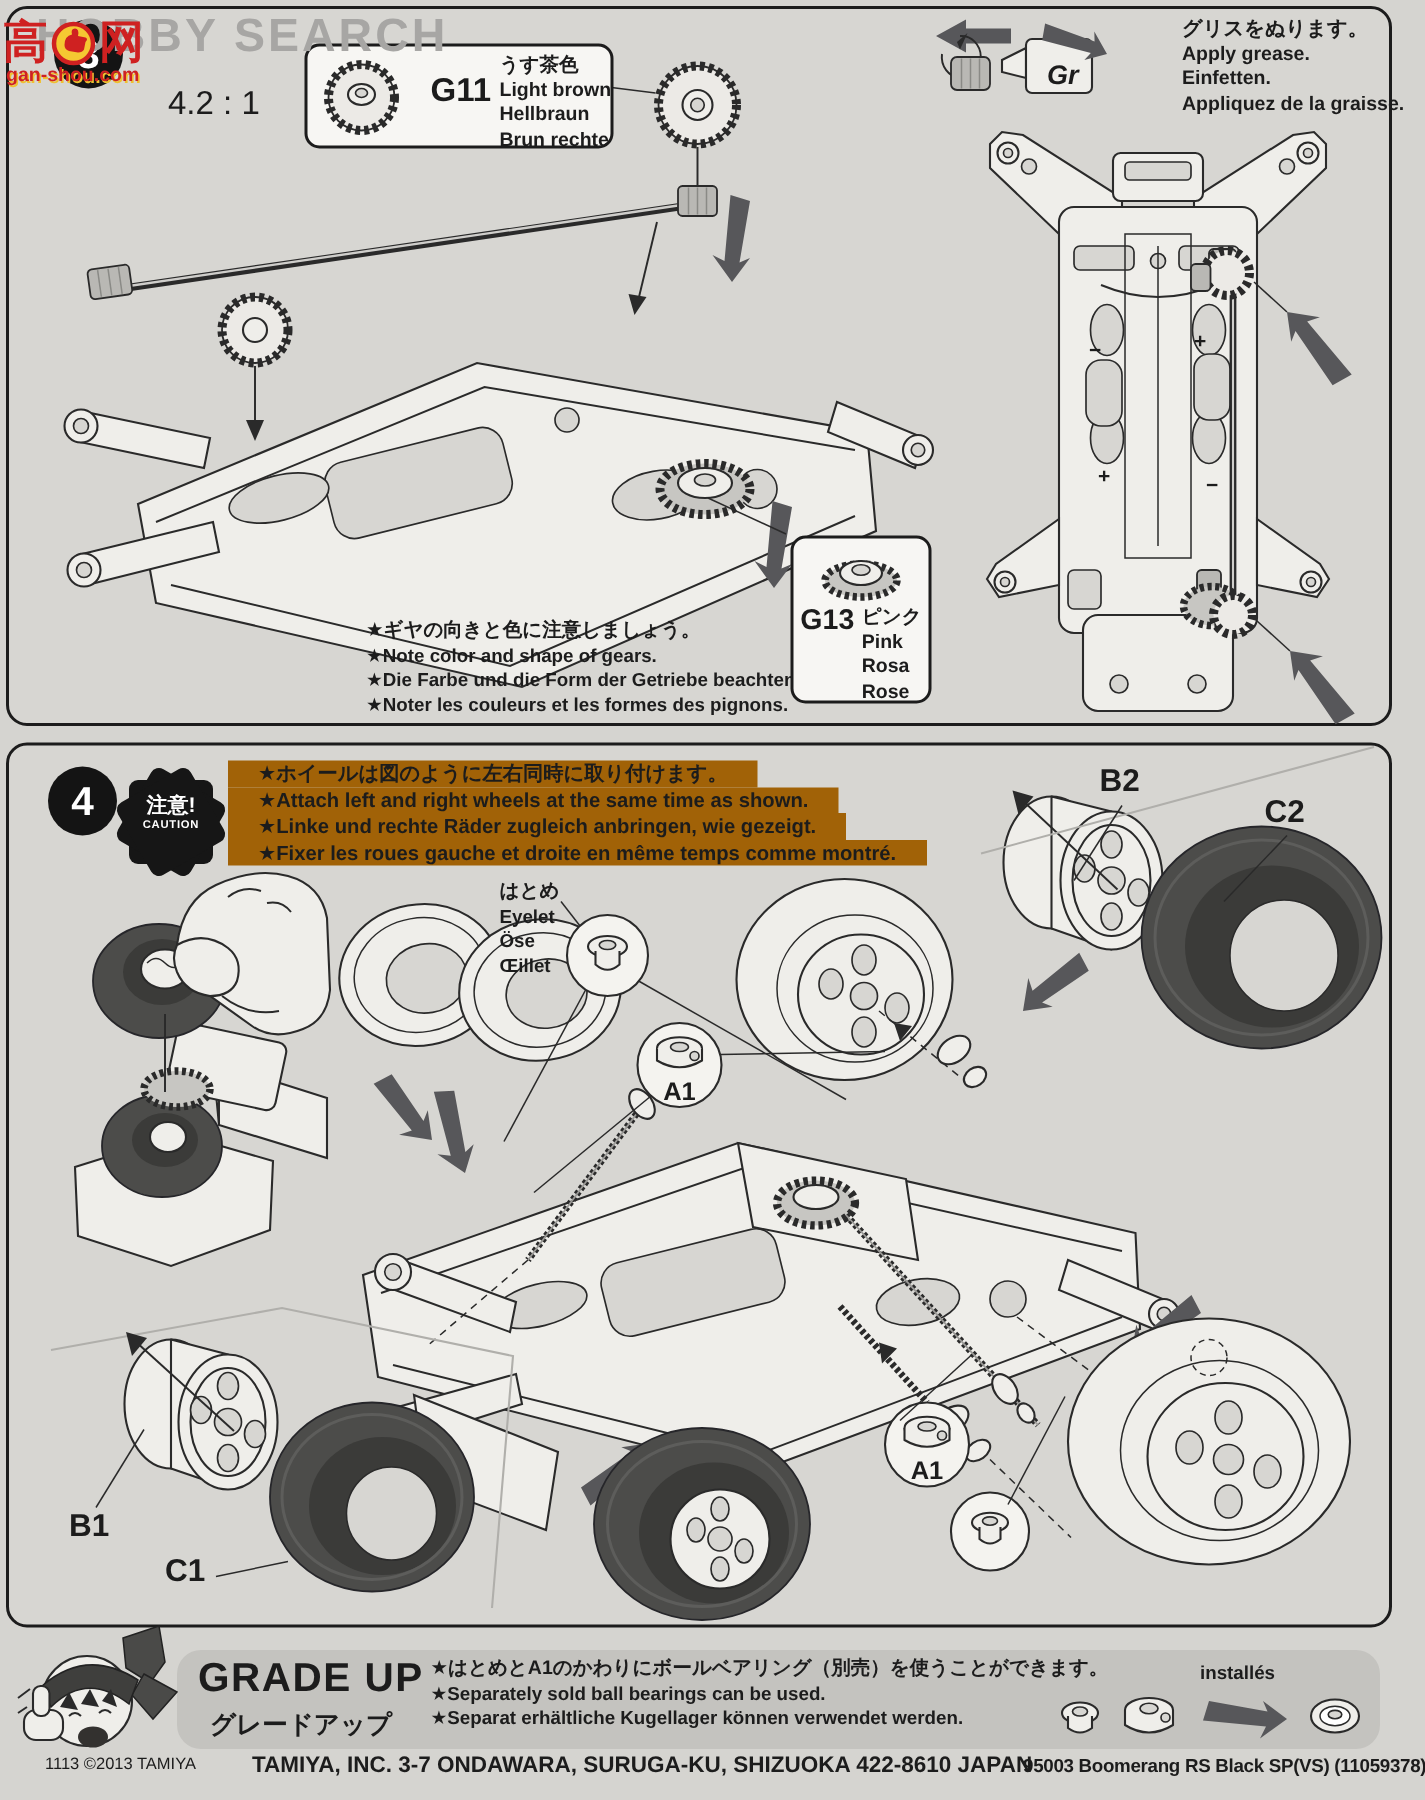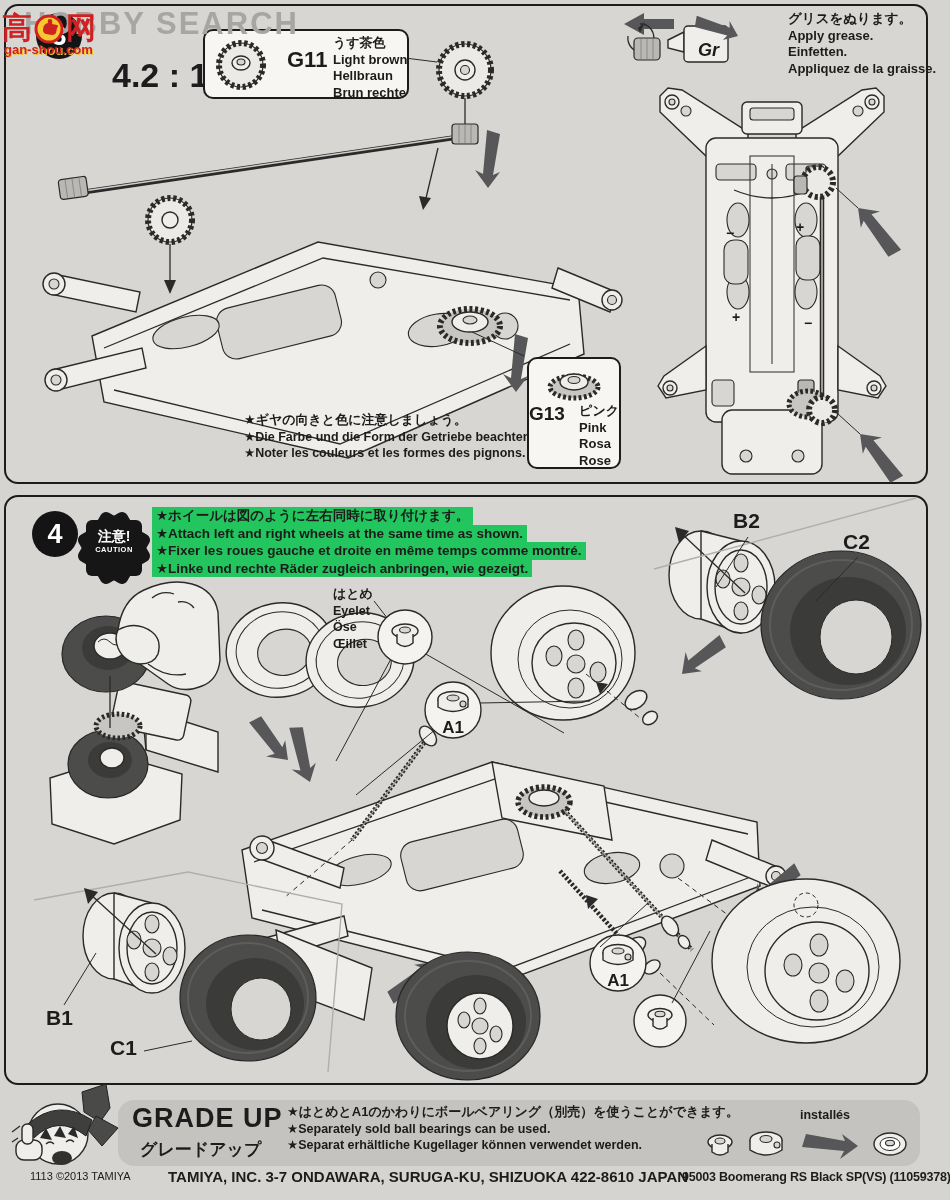--- a/index.html
+++ b/index.html
@@ -17,21 +17,21 @@
   .hole{fill:#d7d6d2;stroke:#2a2a2a;stroke-width:1.1}
   .dk{fill:#57575a;stroke:none}
   .tire{fill:#4c4c4a;stroke:#26262a;stroke-width:1.2}
   .tired{fill:#3b3b39;stroke:none}
   .teeth{fill:#eceae6;stroke:#2a2a2a;stroke-width:6;stroke-dasharray:3.2 2.7}
   .knurl{fill:#b9b8b4;stroke:#2a2a2a;stroke-width:1.2}
   .crease{stroke:#b0afab;stroke-width:1.4;fill:none}
   .circle-badge{position:absolute;width:46px;height:46px;border-radius:50%;background:#141414;
                 color:#fff;font-weight:700;font-size:27px;display:flex;align-items:center;justify-content:center;z-index:6}
   .notes13 div{font-size:12.5px;font-weight:700;line-height:16.5px;white-space:nowrap}
-  .chip{background:#22c55e;display:table;padding:0 4px;font-size:13.5px;font-weight:700;line-height:17.5px;white-space:nowrap}
+  .chip{background:#a16207;display:table;padding:0 20px;font-size:13.5px;font-weight:700;line-height:17.5px;white-space:nowrap}
   .burst{position:absolute;width:56px;height:56px;z-index:6}
   .burst i,.burst i::before,.burst i::after{position:absolute;left:0;top:0;width:56px;height:56px;background:#161616;content:"";display:block;border-radius:6px}
   .burst i::before{transform:rotate(30deg)}
   .burst i::after{transform:rotate(60deg)}
   .burst .t{position:absolute;left:0;top:9px;width:56px;text-align:center;color:#fff;z-index:2;line-height:1}
   .burst .t .jp{font-size:14px;font-weight:700;display:block}
   .burst .t .en{font-size:7.5px;font-weight:700;display:block;margin-top:3px;letter-spacing:.5px}
   .plabel{position:absolute;font-size:21px;font-weight:700;z-index:7}
   .wm{z-index:40}
 </style>
@@ -55,21 +55,21 @@
   <div class="abs wm" style="left:2px;top:8px;display:flex;align-items:center;gap:2px">
     <span style="font-size:30px;font-weight:900;color:#cf2121">高</span>
     <svg width="30" height="30" viewBox="0 0 30 30">
       <circle cx="15" cy="15" r="13" fill="#f5c832" stroke="#cf2121" stroke-width="3"></circle>
       <path d="M9 16 q0 -6 5 -7 q-1 -4 2 -4 q3 0 2 5 l5 1 q2 1 0 3 l-1 5 q-1 2 -4 2 l-6 -1 q-3 -1 -3 -4 Z" fill="#cf2121"></path>
     </svg>
     <span style="font-size:30px;font-weight:900;color:#cf2121">网</span>
   </div>
   <div class="abs wm" style="left:4px;top:42px;font-size:13px;font-weight:900;color:#cf2121;text-shadow:1px 1px 0 #f0c030">gan-shou.com</div>
 
-  <div class="abs" style="left:112px;top:56px;font-size:34px;font-weight:700;z-index:5">4.2 : 1</div>
+  <div class="abs" style="left:112px;top:56px;font-size:22px;font-weight:400;z-index:5">4.2 : 1</div>
 
   <div class="abs" style="left:203px;top:29px;width:206px;height:70px;background:#f7f6f3;border:2px solid #1c1c1c;border-radius:10px;z-index:5">
     <svg class="abs" style="left:8px;top:7px" width="56" height="56" viewBox="0 0 56 56">
       <circle cx="28" cy="27" r="22" class="teeth"></circle>
       <circle cx="28" cy="27" r="22" fill="none" stroke="#2a2a2a" stroke-width="1.2"></circle>
       <ellipse cx="28" cy="25" rx="9" ry="7" class="part"></ellipse>
       <ellipse cx="28" cy="24" rx="4" ry="3" class="hole"></ellipse>
     </svg>
     <div class="abs" style="left:82px;top:16px;font-size:22px;font-weight:700">G11</div>
     <div class="abs notes13" style="left:128px;top:4px;line-height:15.5px">
@@ -178,31 +178,32 @@
     <g transform="translate(470,158) rotate(270)">
       <polygon class="dk" points="0,0 18,-13 14,-5 58,-1 54,12 13,5 16,12"></polygon>
     </g>
     <g transform="translate(498,362) rotate(270)">
       <polygon class="dk" points="0,0 18,-13 14,-5 58,-1 54,12 13,5 16,12"></polygon>
     </g>
   </svg>
 
   <div class="abs notes13" style="left:244px;top:412px;z-index:5">
     <div style="font-size:13px">★ギヤの向きと色に注意しましょう。</div>
+    <div>★Note color and shape of gears.</div>
     <div>★Die Farbe und die Form der Getriebe beachten.</div>
     <div>★Noter les couleurs et les formes des pignons.</div>
   </div>
 
   <div class="abs" style="left:527px;top:357px;width:94px;height:112px;background:#f7f6f3;border:2px solid #1c1c1c;border-radius:10px;z-index:5;text-align:center">
     <svg style="margin:6px auto 0" width="60" height="36" viewBox="0 0 60 36">
       <ellipse cx="30" cy="22" rx="24" ry="11" fill="#c7c6c2" stroke="#2a2a2a" stroke-width="5" stroke-dasharray="2.8 2.4"></ellipse>
       <ellipse cx="30" cy="17" rx="14" ry="8" class="part"></ellipse>
       <ellipse cx="30" cy="15" rx="6" ry="3.5" class="hole"></ellipse>
     </svg>
-    <div style="display:flex;justify-content:space-between;gap:5px;margin-top:2px">
+    <div style="display:flex;justify-content:center;gap:5px;margin-top:2px">
       <span style="font-size:19px;font-weight:700">G13</span>
       <span class="notes13" style="text-align:left;line-height:14px">
         <div style="font-size:13px">ピンク</div>
         <div style="font-size:13px">Pink</div>
         <div style="font-size:13px">Rosa</div>
         <div style="font-size:13px">Rose</div>
       </span>
     </div>
   </div>
 
@@ -293,22 +294,22 @@
     <i></i>
     <span class="t">
       <span class="jp">注意!</span>
       <span class="en">CAUTION</span>
     </span>
   </div>
 
   <div class="abs" style="left:152px;top:507px;z-index:6">
     <div class="chip">★ホイールは図のように左右同時に取り付けます。</div>
     <div class="chip">★Attach left and right wheels at the same time as shown.</div>
+    <div class="chip">★Linke und rechte Räder zugleich anbringen, wie gezeigt.</div>
     <div class="chip">★Fixer les roues gauche et droite en même temps comme montré.</div>
-    <div class="chip">★Linke und rechte Räder zugleich anbringen, wie gezeigt.</div>
   </div>
 
   <svg class="abs" style="left:22px;top:568px;z-index:3" width="200" height="290" viewBox="0 0 200 290">
     <polygon class="part" points="28,210 98,188 160,206 158,252 92,276 30,256"></polygon>
     <polygon class="part" points="120,140 196,164 196,204 124,182"></polygon>
     <path class="ln" d="M124 182 L124 140"></path>
     <rect x="92" y="120" width="74" height="46" rx="6" transform="rotate(12 129 143)" class="part"></rect>
     <g>
       <ellipse cx="86" cy="196" rx="40" ry="34" class="tire"></ellipse>
       <ellipse cx="88" cy="192" rx="22" ry="18" fill="#3b3b39"></ellipse>

